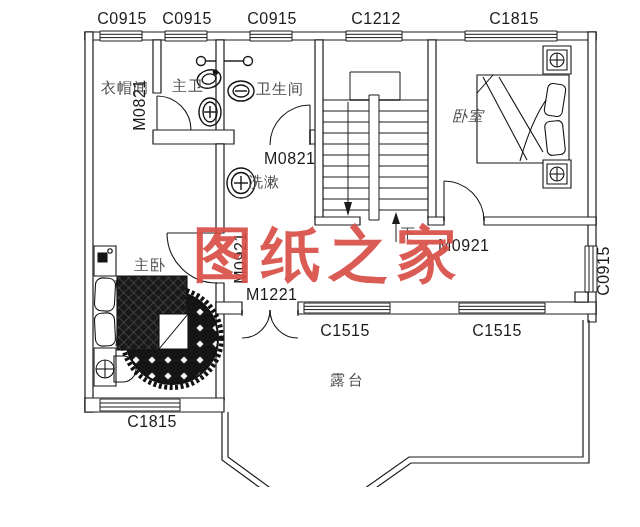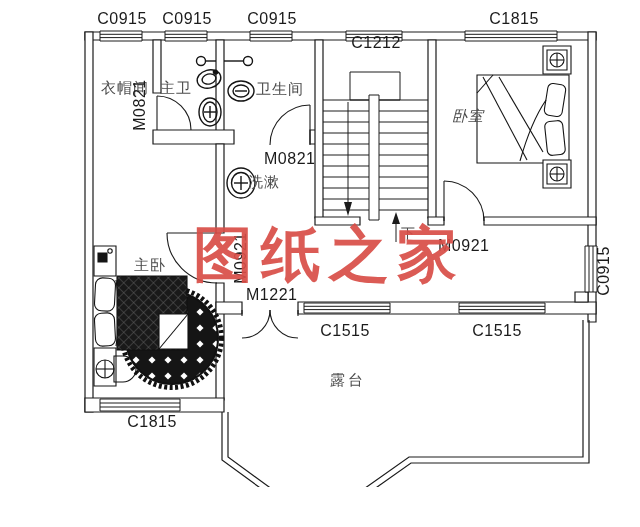--- a/index.html
+++ b/index.html
@@ -249,25 +249,25 @@
         <rect x="117" y="276" width="70" height="74" fill="url(#bedhatch)" stroke="#111111"></rect>
         <rect x="159" y="314" width="29" height="35" fill="#ffffff" stroke="#111111"></rect>
         <line x1="159" y1="349" x2="188" y2="314"></line>
       </g>
     </g>
   </svg>
 
   <div class="lbl dim ctr" style="left:122px;top:11px;">C0915</div>
   <div class="lbl dim ctr" style="left:187px;top:11px;">C0915</div>
   <div class="lbl dim ctr" style="left:272px;top:11px;">C0915</div>
-  <div class="lbl dim ctr" style="left:376px;top:11px;margin-top:24px;">C1212</div>
+  <div class="lbl dim ctr" style="left:376px;top:11px;">C1212</div>
   <div class="lbl dim ctr" style="left:514px;top:11px;">C1815</div>
 
   <div class="lbl room" style="left:101px;top:80px;">衣帽间</div>
-  <div class="lbl room" style="left:160px;top:80px;">主卫</div>
+  <div class="lbl room" style="left:172px;top:80px;font-family:Liberation Mono, monospace;">主卫</div>
   <div class="lbl room" style="left:256px;top:81px;">卫生间</div>
 
   <div class="lbl dim vert" style="left:140px;top:105px;">M0821</div>
 
   <div class="lbl dim" style="left:264px;top:151px;">M0821</div>
   <div class="lbl room" style="left:248px;top:174px;">洗漱</div>
 
   <div class="lbl room" style="left:452px;top:108px;font-style:italic;">卧室</div>
   <div class="lbl room" style="left:122px;top:257px;margin-left:12px;">主卧</div>
 

